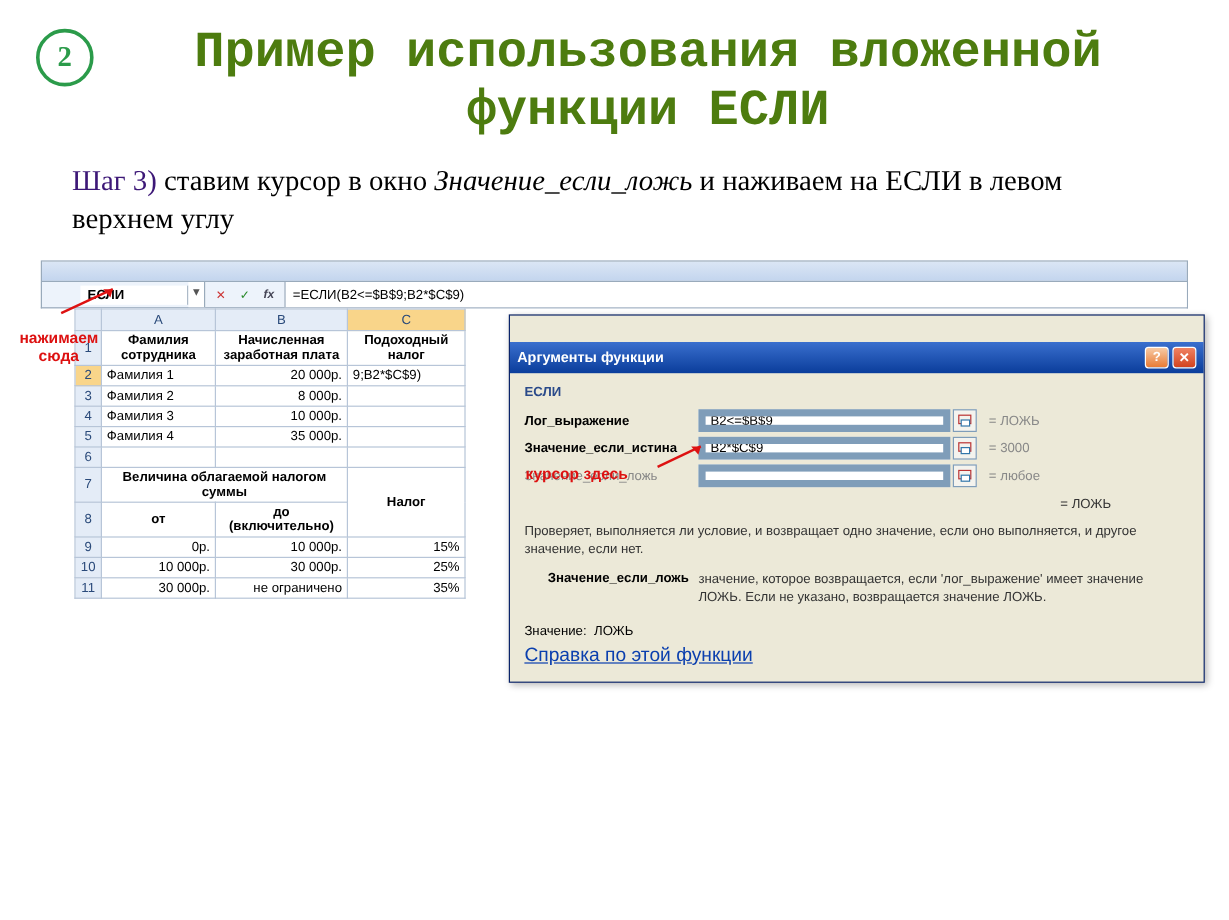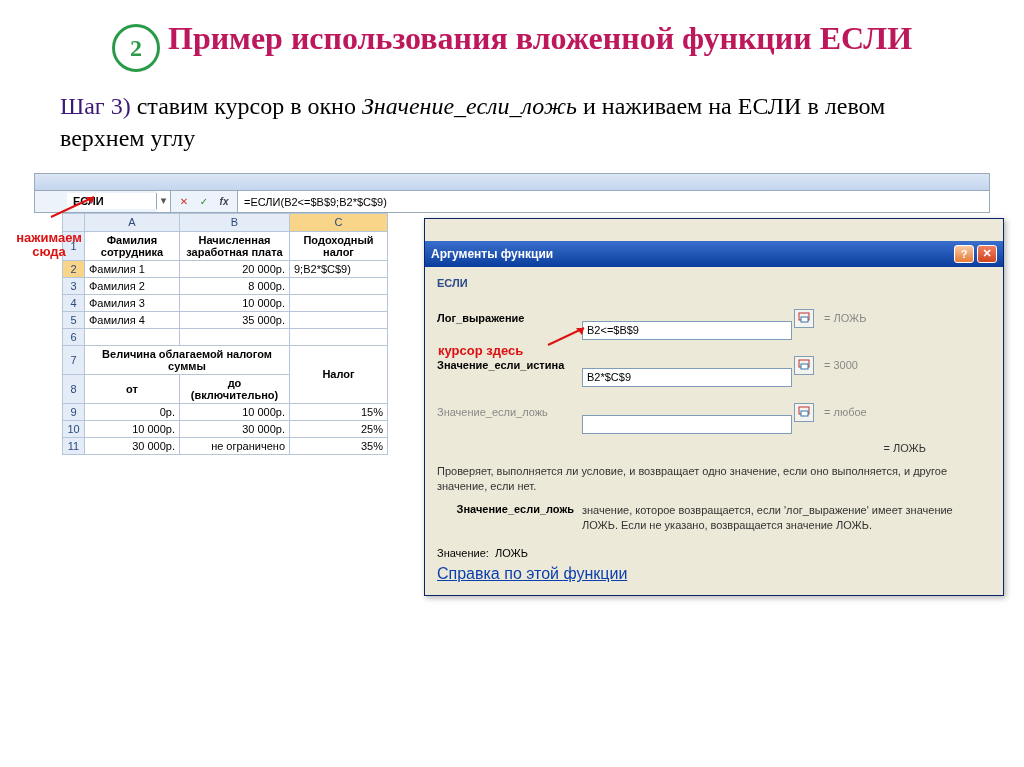--- a/index.html
+++ b/index.html
@@ -2,21 +2,21 @@
 <html><head>
 <meta charset="utf-8">
 <style>
   * { box-sizing: border-box; margin: 0; padding: 0; }
   body { font-family: Georgia, 'Times New Roman', serif; background: #fff; width: 1024px; height: 767px; position: relative; overflow: hidden; }
   
   .slide { padding: 20px 30px; }
   
   .title-row { display: flex; align-items: flex-start; justify-content: center; gap: 8px; margin-bottom: 18px; }
   .circle-num { width: 48px; height: 48px; border: 3px solid #2b9b4a; border-radius: 50%; display: flex; align-items: center; justify-content: center; color: #2b9b4a; font-size: 24px; font-weight: bold; flex-shrink: 0; margin-top: 4px; }
-  .title { color: #be185d; font-size: 32px; font-weight: bold; line-height: 1.15; text-align: center; }
+  .title { color: #4d7c0f; font-size: 42px; font-weight: bold; line-height: 1.15; text-align: center; font-family: Liberation Mono, monospace; }
   
   .step-text { font-size: 24px; color: #000; margin: 10px 30px 18px 30px; line-height: 1.35; }
   .step-text .step-label { color: #3d1877; }
   .step-text .italic { font-style: italic; }
   
   .excel-area { position: relative; margin: 0 4px; font-family: Tahoma, Arial, sans-serif; font-size: 11px; color: #000; }
   
   .ribbon-bg { height: 18px; background: linear-gradient(#dbe6f5,#c3d5ee); border: 1px solid #9ab; }
   
   .formula-bar { display: flex; align-items: center; background: #edf3fb; border: 1px solid #9ab; border-top: none; height: 22px; }
@@ -53,21 +53,21 @@
   .dlg-title { background: linear-gradient(#3a6fce,#0a3d9b); color: #fff; font-weight: bold; font-size: 12px; padding: 4px 6px; display: flex; align-items: center; justify-content: space-between; margin-top: 22px; }
   .dlg-title-btns { display: flex; gap: 3px; }
   .dlg-tbtn { width: 20px; height: 18px; background: linear-gradient(#f7caa5,#e87b35); border: 1px solid #fff; border-radius: 3px; display:flex; align-items:center; justify-content:center; color:#fff; font-size:11px; font-weight:bold;}
   .dlg-tbtn.close { background: linear-gradient(#f08262,#d1431f); }
   .dlg-body { padding: 10px 12px 12px 12px; font-size: 11px; color: #000; }
   .fn-name { color: #2a4a8a; font-weight: bold; font-size: 11px; margin-bottom: 8px; }
   
   .arg-row { display: flex; align-items: center; margin: 4px 0; }
   .arg-label { width: 145px; padding-right: 16px; font-weight: bold; font-size: 11px; }
   .arg-label.gray { color: #888; font-weight: normal; }
-  .arg-input { width: 210px; height: 19px; background: #fff; border: 1px solid #ef4444; border-color:#7f9db9; padding: 1px 4px; font-size: 11px; margin-top: 24px; }
+  .arg-input { width: 210px; height: 19px; background: #fff; border: 6px solid #ef4444; border-color:#7f9db9; padding: 1px 4px; font-size: 11px; }
   .arg-refbtn { width: 20px; height: 19px; border: 1px solid #7f9db9; background: #f4f3ee; margin-left: 2px; display:flex;align-items:center;justify-content:center; }
   .arg-refbtn svg { width:12px; height:12px;}
   .arg-result { margin-left: 10px; color: #888; font-size: 11px; }
   
   .dlg-desc { margin-top: 10px; font-size: 11px; color: #333; line-height: 1.35; }
   .dlg-argdesc { display: flex; margin-top: 10px; font-size: 11px; }
   .dlg-argdesc .lbl { width: 145px; text-align: right; padding-right: 8px; font-weight: bold; }
   .dlg-argdesc .txt { flex: 1; color: #333; line-height: 1.35; }
   
   .dlg-bottom { margin-top: 14px; display: flex; align-items: flex-end; justify-content: space-between; }

